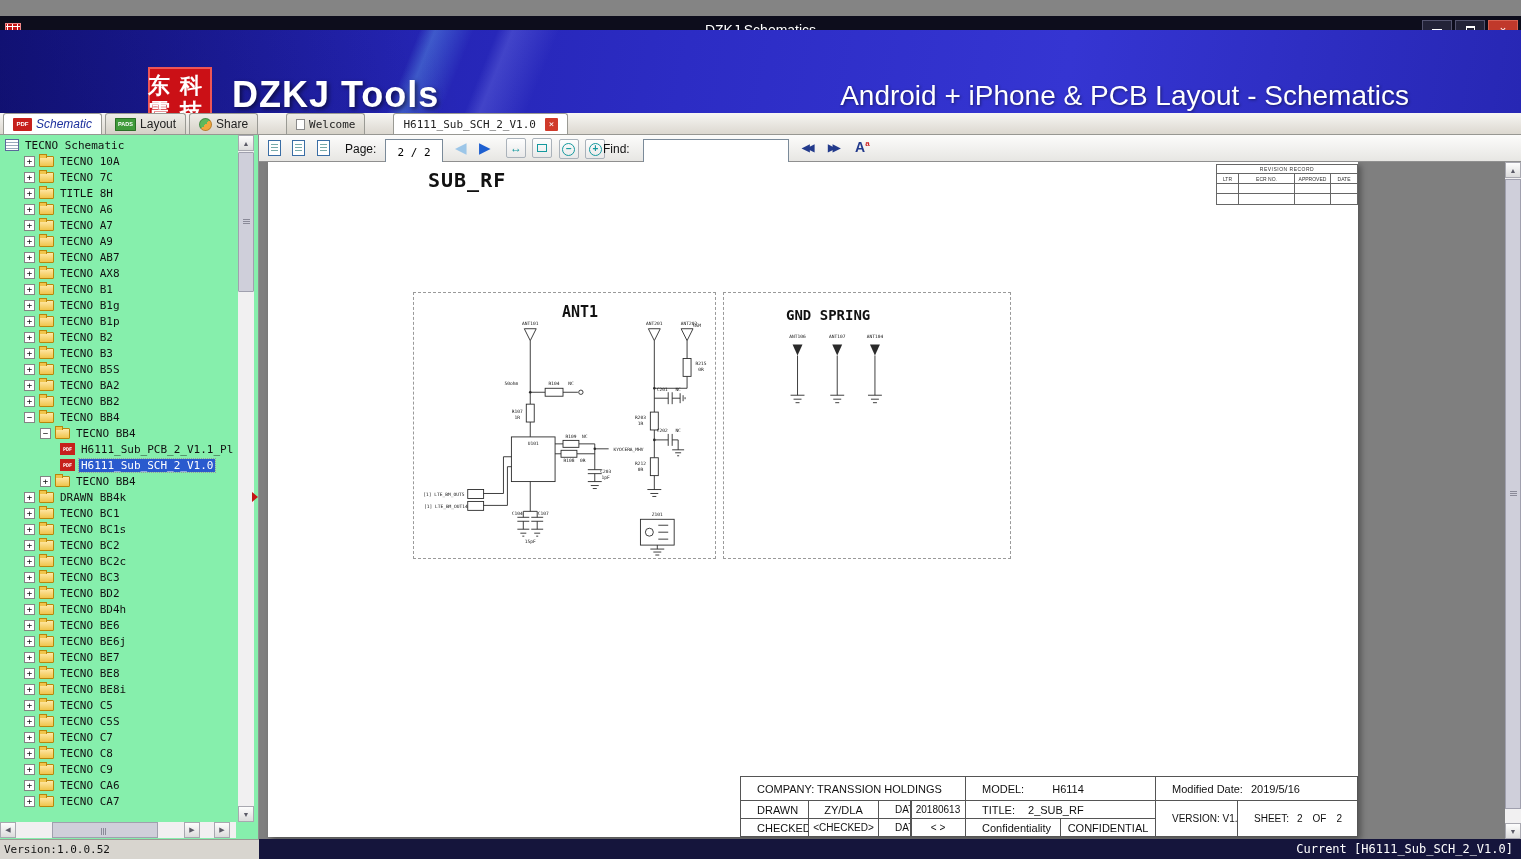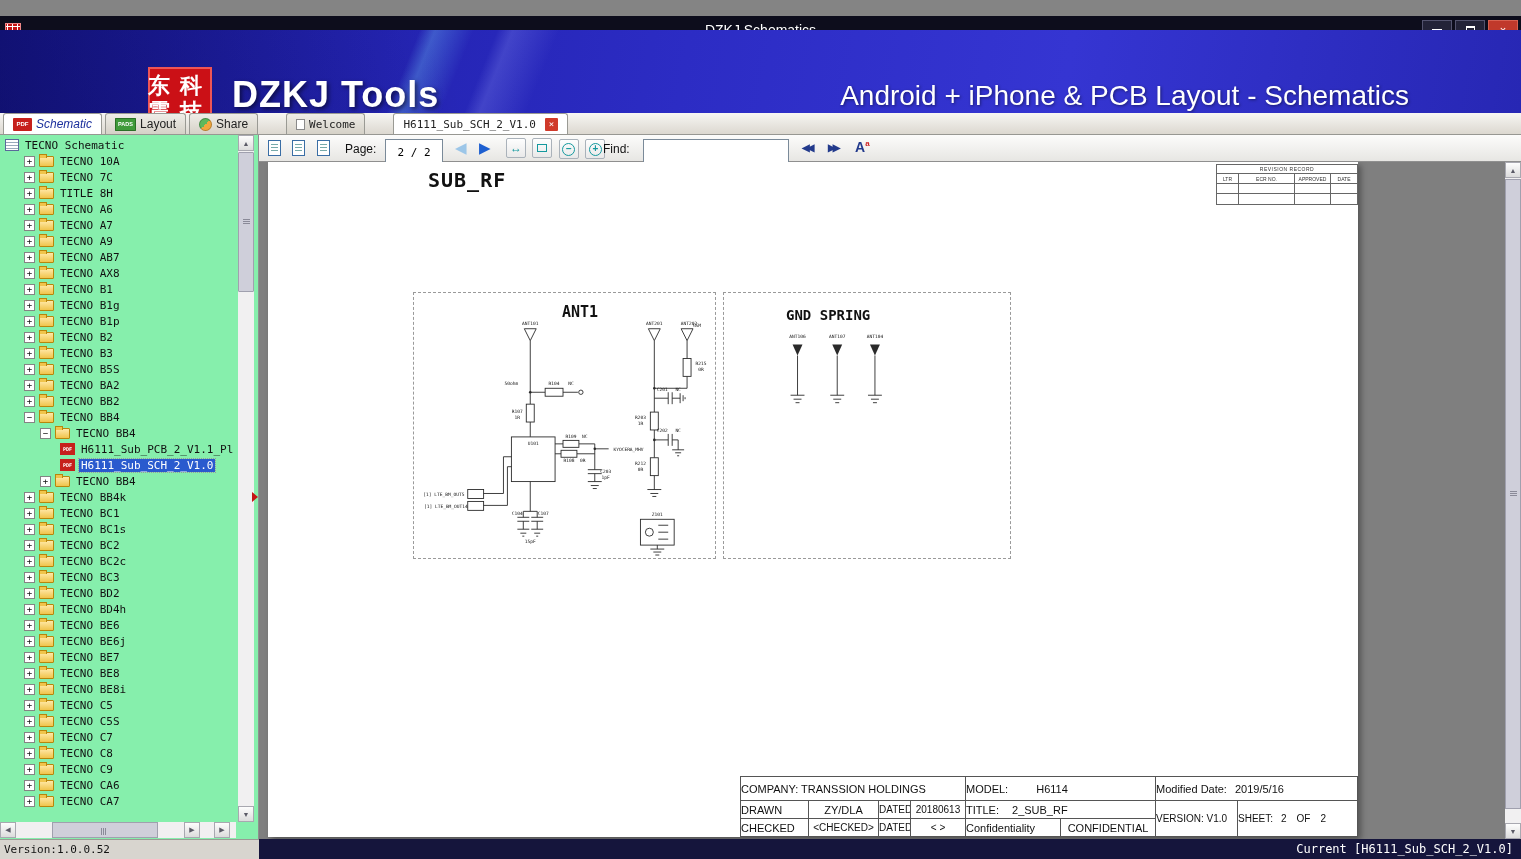--- a/index.html
+++ b/index.html
@@ -109,21 +109,21 @@
   .ant1-label{left:148px;top:10px;font-size:15px}
   .gnd-label{left:62px;top:14px;font-size:14px}
   .schem-svg{position:absolute;left:0;top:0;width:100%;height:100%}
   .wire{stroke:#2a2a2a;stroke-width:.9;fill:none}
   .part{stroke:#2a2a2a;stroke-width:.9;fill:#fff}
   .solid{fill:#2a2a2a;stroke:none}
   .slabel{font-family:"DejaVu Sans Mono",monospace;font-size:4.6px;fill:#111;text-anchor:middle}
 
   
   .titleblock{position:absolute;left:472px;top:614px;width:618px;height:60px;font-size:11px}
-  .cell{position:absolute;border:1px solid #555;display:flex;align-items:center;padding:0 0;white-space:nowrap;overflow:hidden}
+  .cell{position:absolute;border:1px solid #555;display:flex;align-items:center;padding:0 16px;white-space:nowrap;overflow:hidden}
   .cell.center{justify-content:center;padding:0}
 
   
   .statusbar{position:absolute;left:0;bottom:0;width:1521px;height:20px}
   .status-left{position:absolute;left:0;top:0;width:259px;height:20px;background:#d8d5cf;border-top:1px solid #9a9a94;color:#111;font-family:"DejaVu Sans Mono",monospace;font-size:11px;line-height:19px;padding-left:4px}
   .status-right{position:absolute;left:259px;right:0;top:0;height:20px;background:#15153c;color:#fff;font-family:"DejaVu Sans Mono",monospace;font-size:12px;line-height:20px;text-align:right;padding-right:8px}
 </style>
 </head>
 <body>
 
@@ -309,21 +309,21 @@
         <span class="tlabel tsel">H6111_Sub_SCH_2_V1.0</span>
       </div>
       <div class="trow lv2">
         <span class="exp">+</span>
         <span class="fico"></span>
         <span class="tlabel">TECNO BB4</span>
       </div>
       <div class="trow lv1">
         <span class="exp">+</span>
         <span class="fico"></span>
-        <span class="tlabel">TECNO BB4k</span>
+        <span class="tlabel">DRAWN BB4k</span>
       </div>
       <div class="trow lv1">
         <span class="exp">+</span>
         <span class="fico"></span>
         <span class="tlabel">TECNO BC1</span>
       </div>
       <div class="trow lv1">
         <span class="exp">+</span>
         <span class="fico"></span>
         <span class="tlabel">TECNO BC1s</span>

